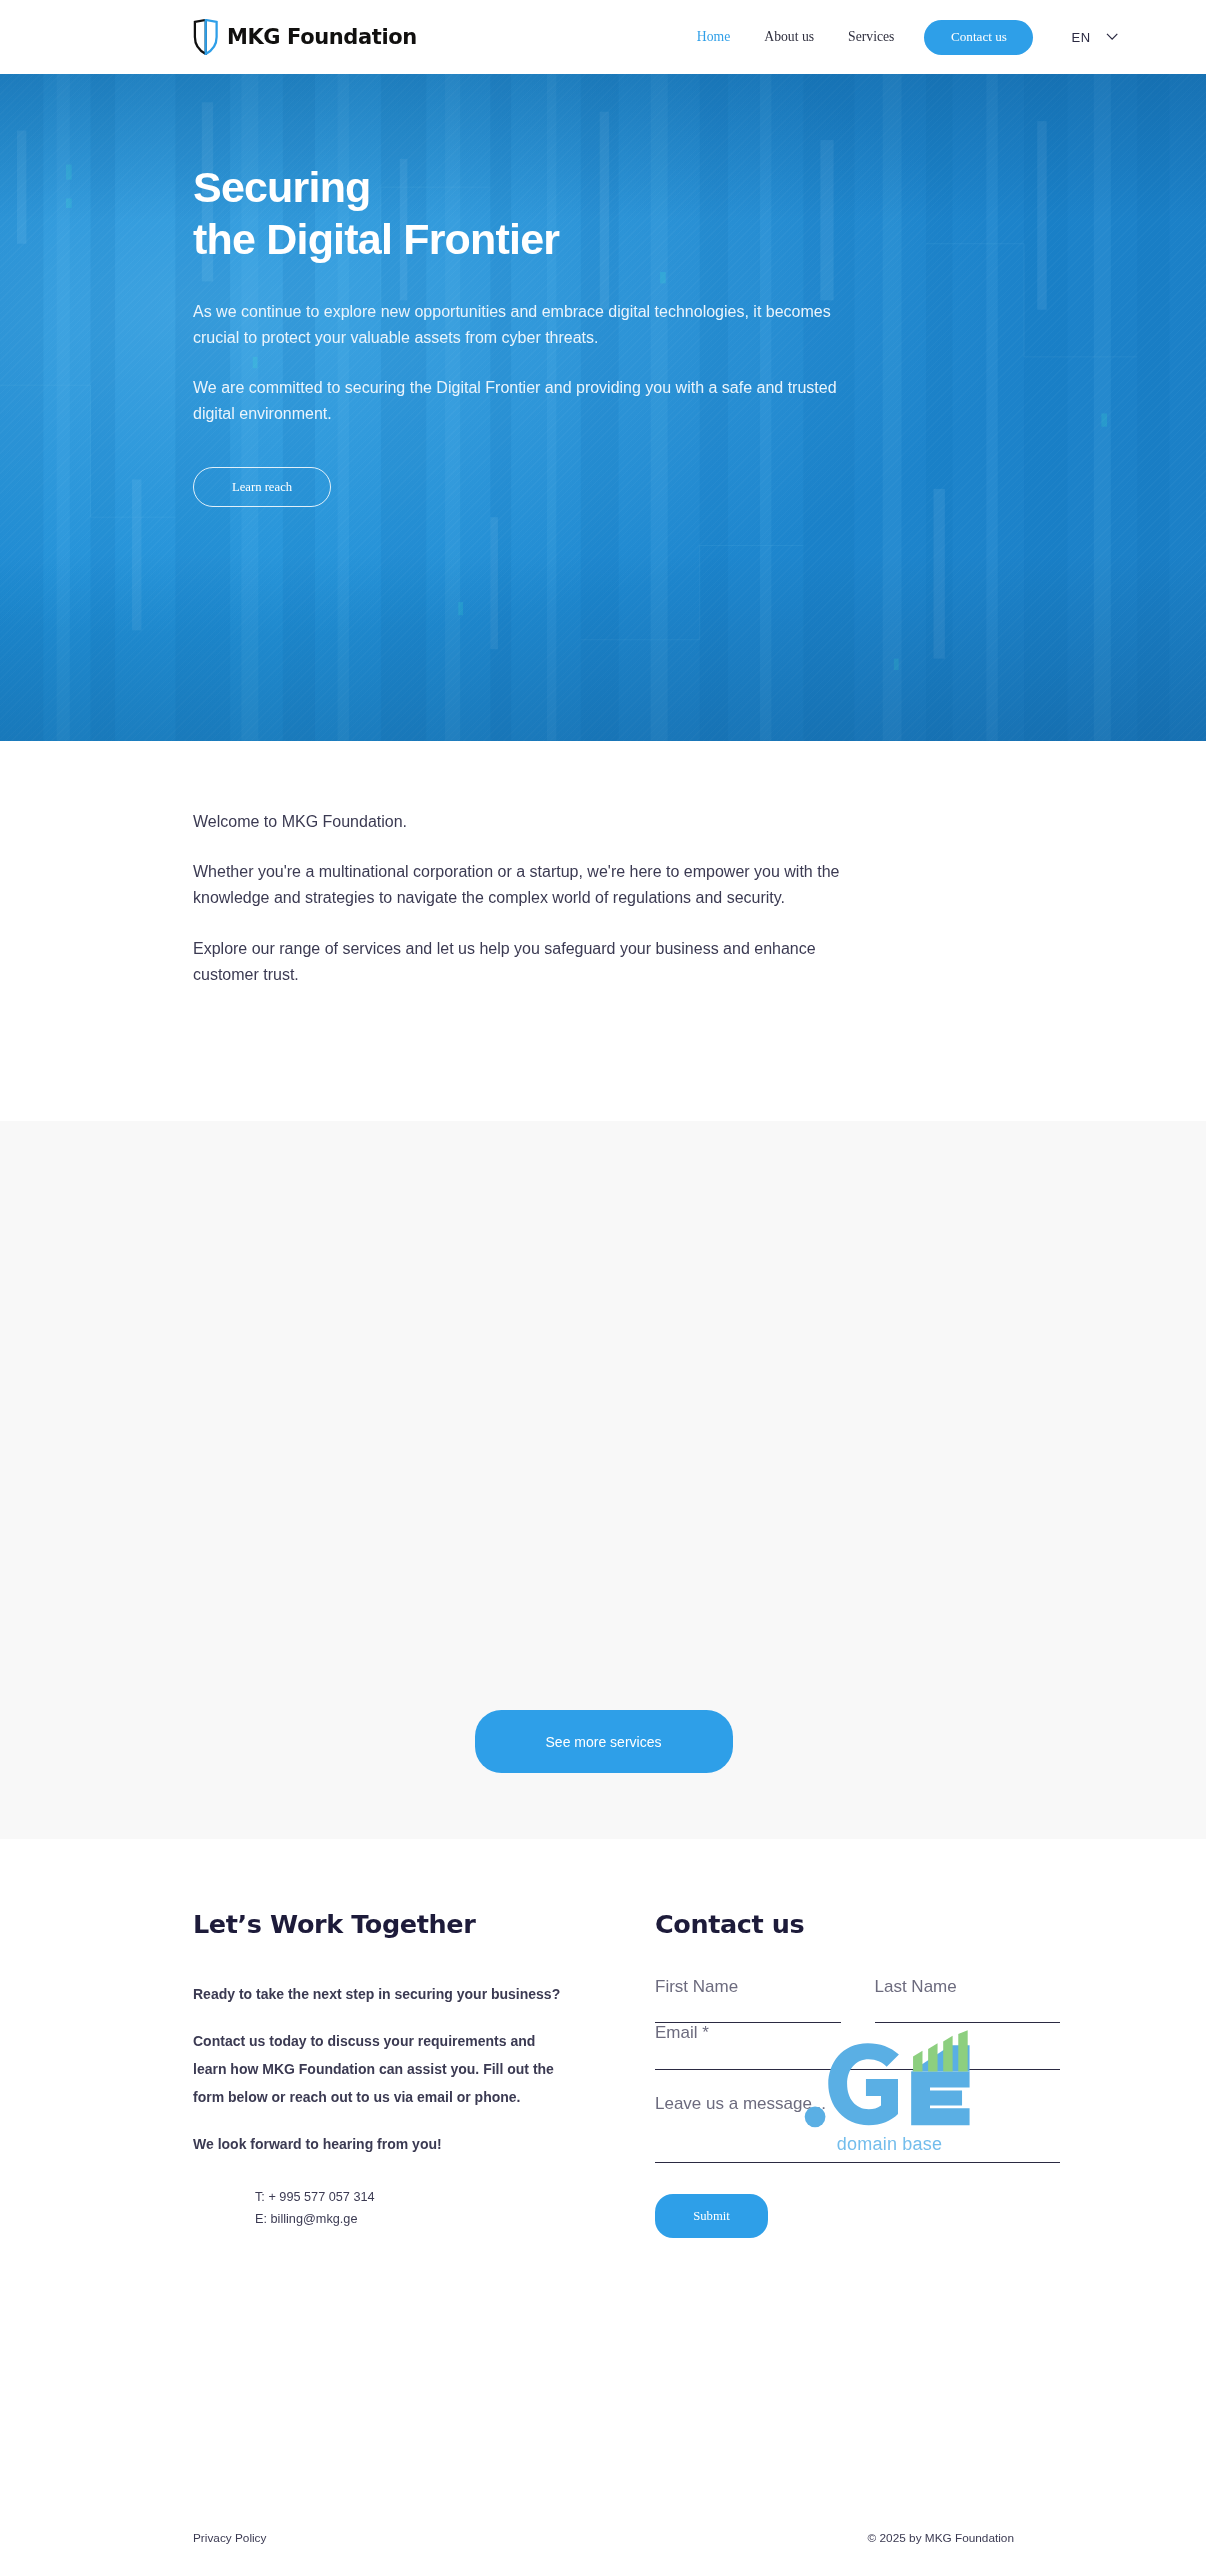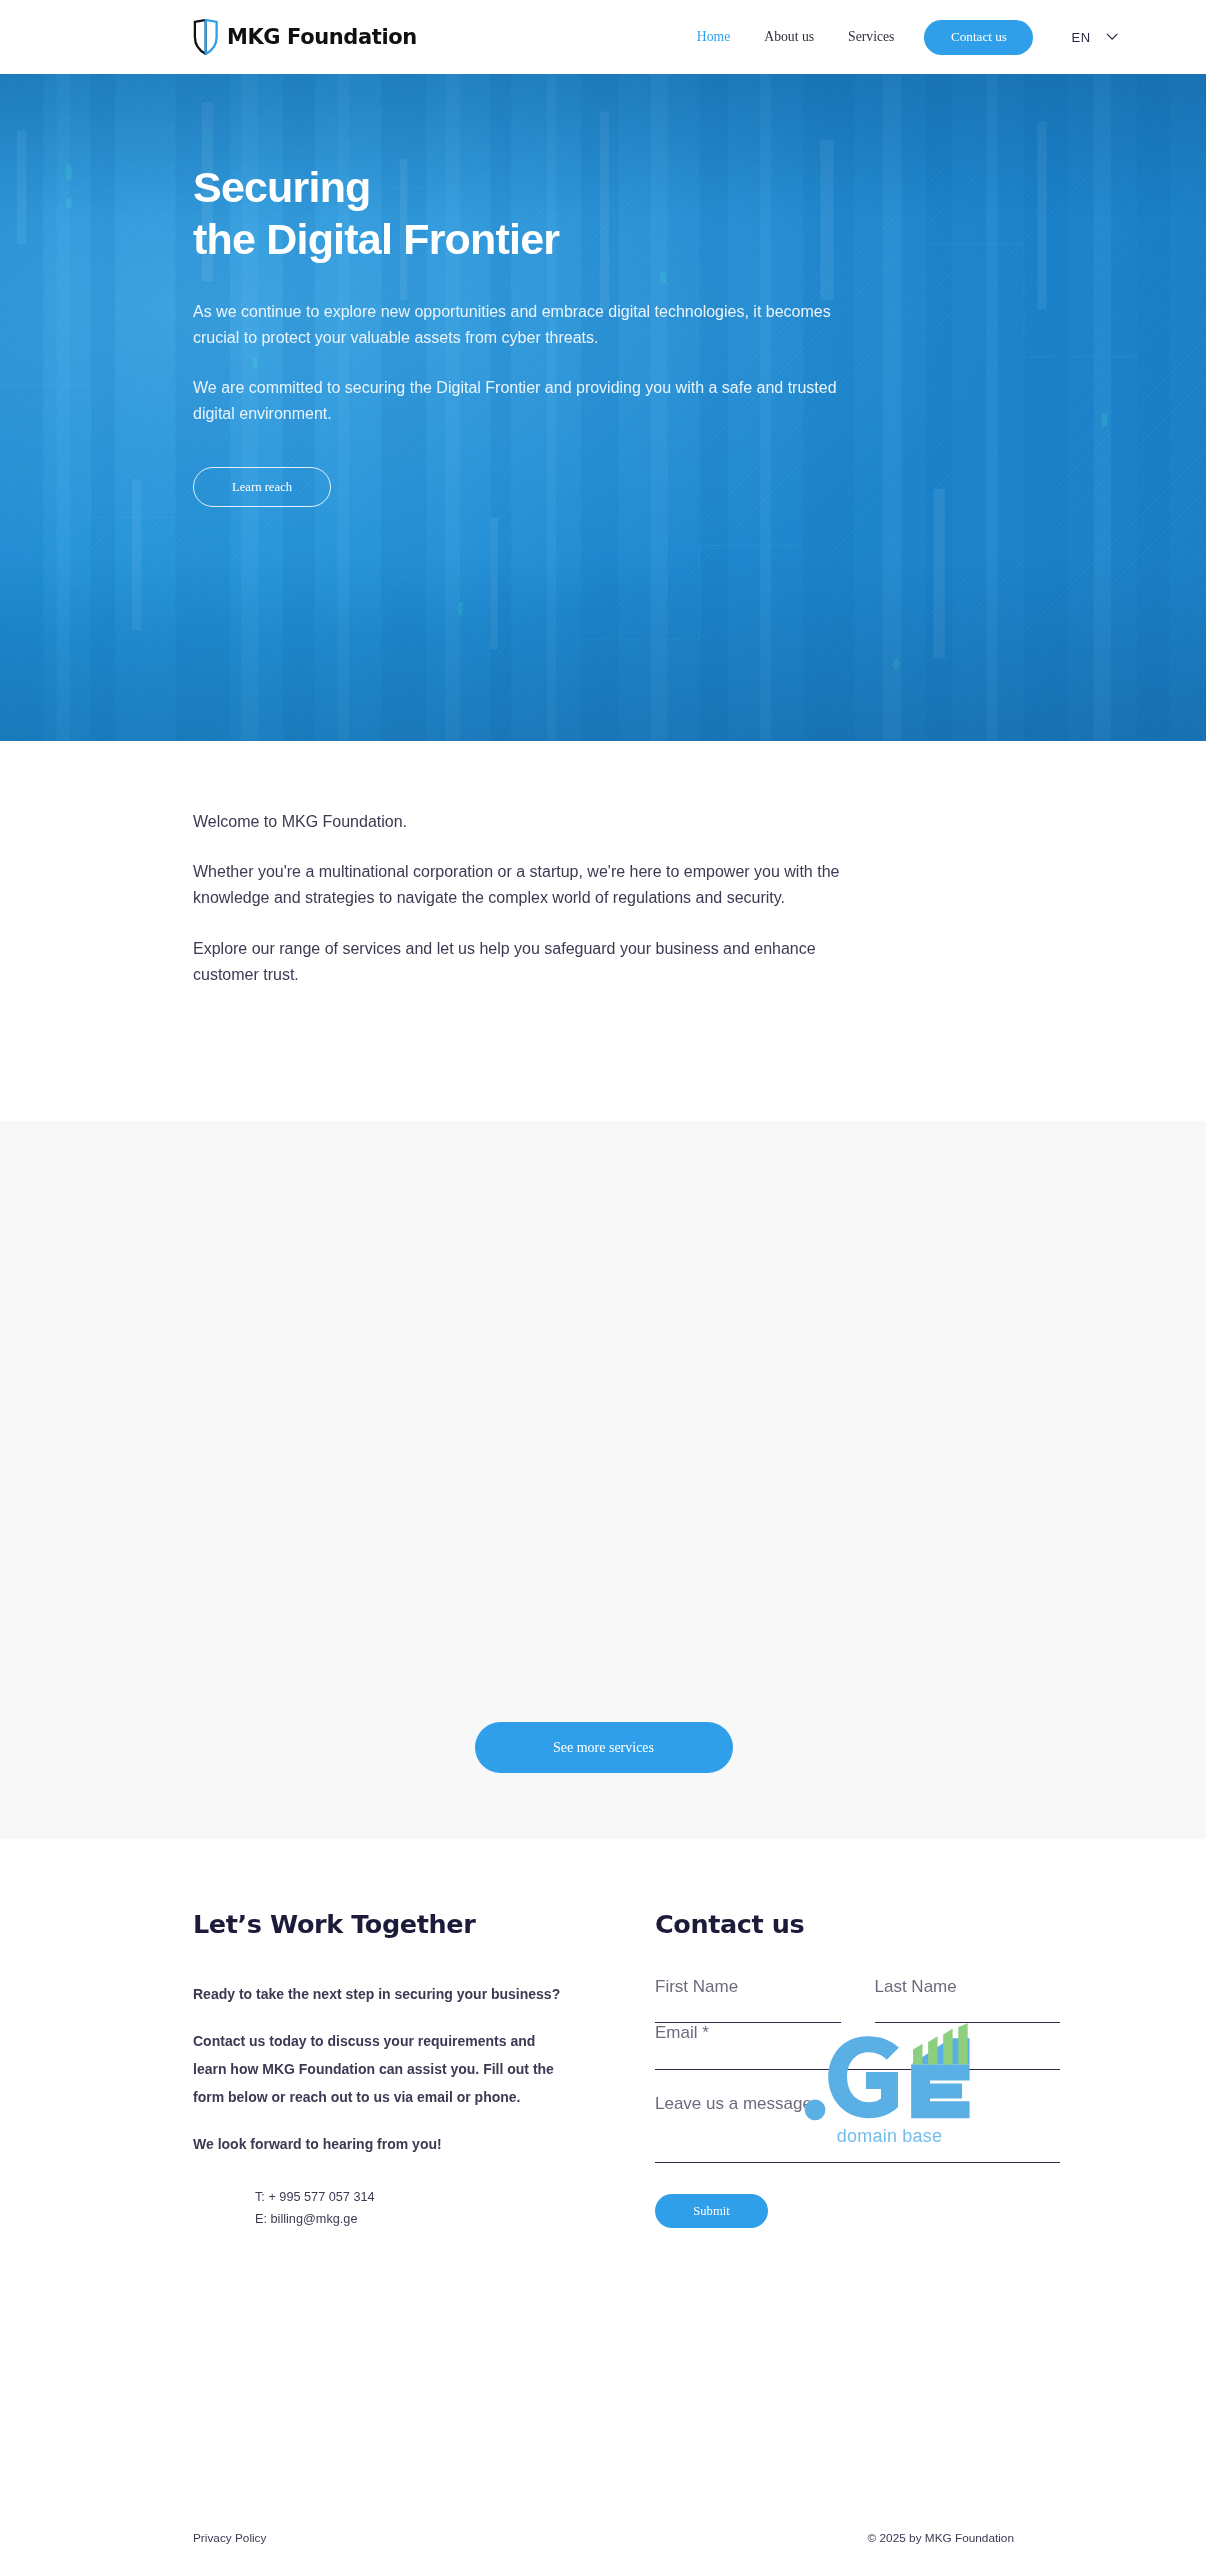--- a/index.html
+++ b/index.html
@@ -95,23 +95,23 @@
   }
   .welcome p + p { margin-top:24.5px; }
 
   
   .services {
     background:#f8f8f8; height:718px; position:relative;
   }
   .see-more {
     position:absolute; left:50%; transform:translateX(-50%);
     bottom:66px;
-    width:258px; height:51px; border-radius:26.4px;
+    width:258px; height:63px; border-radius:26.4px;
     background:#2e9fe8; color:#ffffff; border:none;
-    font-family:Liberation Serif, serif; font-size:14px;
+    font-family:Liberation Sans, sans-serif; font-size:14px;
     display:flex; align-items:center; justify-content:center; cursor:pointer;
   }
 
   
   .contact { background:#ffffff; position:relative; height:665px; padding-top:70px; }
   .contact-cols { display:flex; padding-left:193px; }
   .col-left { width:368px; }
   .col-right { width:405px; margin-left:94px; position:relative; }
   .h2 {
     font-family:"DejaVu Sans", sans-serif;
@@ -142,21 +142,21 @@
     background:transparent; outline:none; height:26.4px;
     font-family:"Liberation Sans", sans-serif; font-size:12.3px; color:#1d1b3a;
   }
   .field-area {
     width:100%; border:none; border-bottom:0.9px solid #2b2a42;
     background:transparent; outline:none; height:49px; resize:none;
     font-family:"Liberation Sans", sans-serif; font-size:12.3px; color:#1d1b3a;
   }
   .field + .field-gap { height:24.5px; }
   .submit-btn {
-    margin-top:28px; width:113px; height:34px; border-radius:18px;
+    margin-top:28px; width:113px; height:44px; border-radius:18px;
     background:#2e9fe8; border:none; color:#ffffff;
     font-family:"Liberation Serif", serif; font-size:12.7px;
     display:flex; align-items:center; justify-content:center; cursor:pointer;
   }
   .ge-logo { position:absolute; right:81px; bottom:83px; width:179px; text-align:center; }
   .ge-logo svg { display:block; width:179px; height:102px; }
   .ge-tag {
     font-family:"Liberation Sans", sans-serif;
     font-size:18px; color:#73bdec; font-weight:300; margin-top:1.9px; letter-spacing:0.2px;
   }

